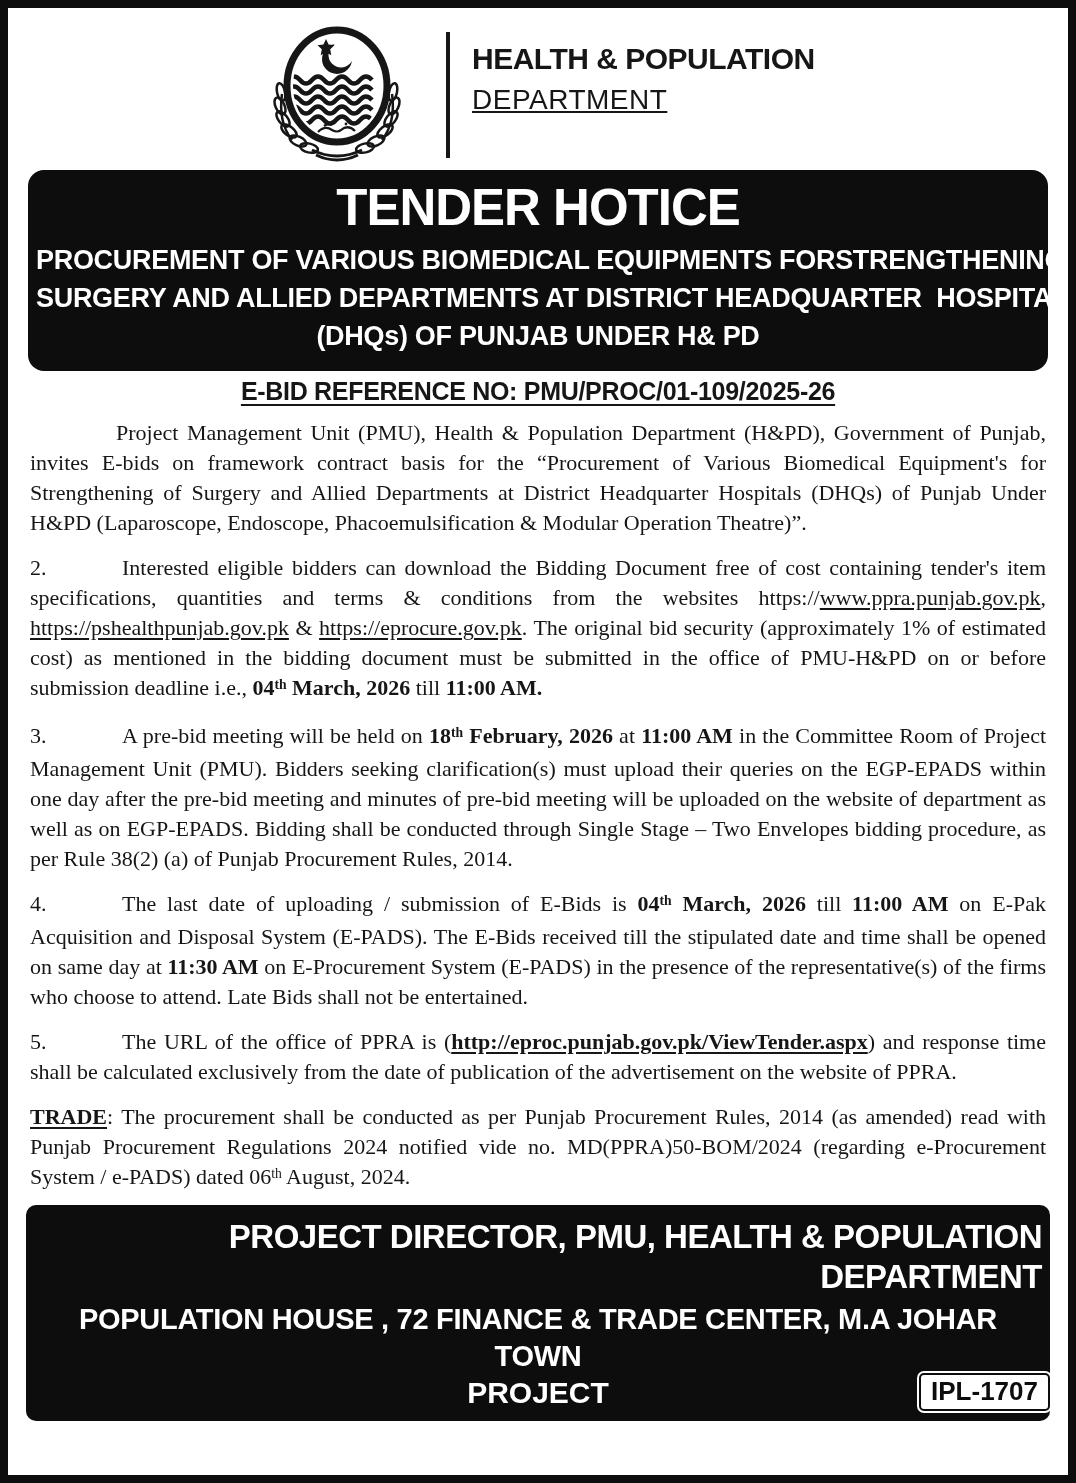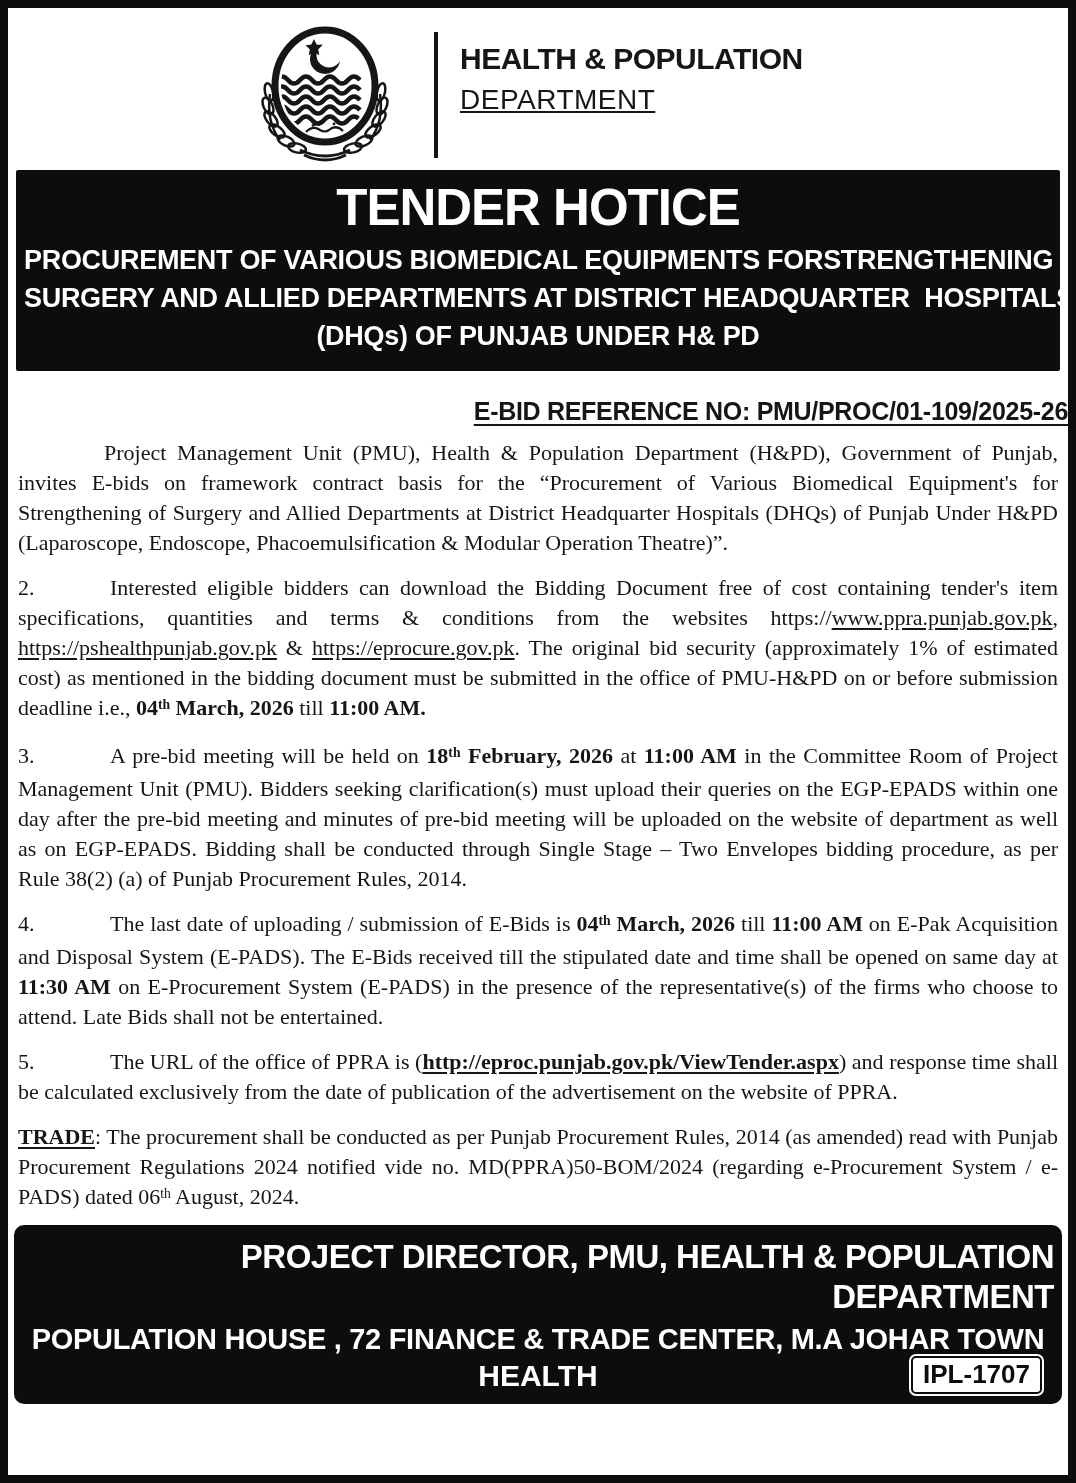--- a/index.html
+++ b/index.html
@@ -3,47 +3,47 @@
 <meta charset="utf-8">
 <style>
   html,body{margin:0;padding:0;background:#e8e8e8;}
   .page{
     position:relative;
     width:1076px;height:1483px;
     margin:0 auto;
     box-sizing:border-box;
     background:#ffffff;
     border:8px solid #0d0d0d;
-    padding:14px 0 8px;
+    padding:14px 12px 8px;
     overflow:hidden;
     font-family:"Liberation Sans","DejaVu Sans",sans-serif;
     color:#161616;
   }
   
   .header{position:relative;height:148px;}
   .logo{position:absolute;left:246px;top:0;}
   .hdr-divider{position:absolute;left:426px;top:10px;width:4px;height:126px;background:#161616;}
   .dept{position:absolute;left:452px;top:20px;}
   .dept-l1{font-size:30px;font-weight:bold;letter-spacing:-0.5px;}
   .dept-l2{font-size:28px;font-weight:normal;margin-top:8px;letter-spacing:0.5px;text-decoration:underline;}
   
   .title-block{
     margin:0 8px;
     background:#0d0d0d;color:#ffffff;
-    border-radius:2px;
+    border-radius:16px;
     text-align:center;
     padding:8px 8px 16px;
   }
   .main-title{font-size:51px;font-weight:bold;line-height:60px;letter-spacing:-1px;}
   .subtitle{font-size:27px;font-weight:bold;line-height:38px;white-space:pre;letter-spacing:-0.3px;}
   .subtitles{margin-top:3px;}
   
   .reference{
-    text-align:right;font-size:25px;font-weight:bold;
-    margin:26px 0 12px;
+    text-align:center;font-size:25px;font-weight:bold;
+    margin:6px 0 12px;
     text-decoration:underline;
     text-decoration-thickness:2px;
     text-underline-offset:4px;
     letter-spacing:-0.3px;
   }
   
   .body{margin:0 10px;font-family:Liberation Serif, serif;}
   .para{
     font-size:22px;line-height:30px;
     text-align:justify;
@@ -61,21 +61,21 @@
     margin:0 6px;
     background:#0d0d0d;color:#ffffff;
     border-radius:10px;
     text-align:center;
     padding:12px 8px 10px;
   }
   .f-line-0{font-size:33px;font-weight:bold;line-height:40px;letter-spacing:-0.5px;text-align:right;}
   .f-line-1{font-size:29px;font-weight:bold;line-height:37px;margin-top:4px;letter-spacing:-0.3px;}
   .f-line-2{font-size:30px;font-weight:bold;line-height:36px;}
   .badge{
-    position:absolute;right:20px;bottom:10px;
+    position:absolute;right:0;bottom:10px;
     background:#ffffff;color:#0d0d0d;
     font-size:26px;font-weight:bold;
     padding:1px 10px 2px;
     border:2px solid #0d0d0d;
     box-shadow:0 0 0 2px #ffffff;
     border-radius:5px;
   }
 </style>
 </head>
 <body>
@@ -163,18 +163,18 @@
       <p class="para"><span class="num">3.</span><span>A pre-bid meeting will be held on </span><span class="b">18</span><span class="b sup">th</span><span class="b"> February, 2026</span><span> at </span><span class="b">11:00 AM</span><span> in the Committee Room of Project Management Unit (PMU). Bidders seeking clarification(s) must upload their queries on the EGP-EPADS within one day after the pre-bid meeting and minutes of pre-bid meeting will be uploaded on the website of department as well as on EGP-EPADS. Bidding shall be conducted through Single Stage – Two Envelopes bidding procedure, as per Rule 38(2) (a) of Punjab Procurement Rules, 2014.</span></p>
       <p class="para"><span class="num">4.</span><span>The last date of uploading / submission of E-Bids is </span><span class="b">04</span><span class="b sup">th</span><span class="b"> March, 2026</span><span> till </span><span class="b">11:00 AM</span><span> on E-Pak Acquisition and Disposal System (E-PADS). The E-Bids received till the stipulated date and time shall be opened on same day at </span><span class="b">11:30 AM</span><span> on E-Procurement System (E-PADS) in the presence of the representative(s) of the firms who choose to attend. Late Bids shall not be entertained.</span></p>
       <p class="para"><span class="num">5.</span><span>The URL of the office of PPRA is (</span><span class="b u">http://eproc.punjab.gov.pk/ViewTender.aspx</span><span>) and response time shall be calculated exclusively from the date of publication of the advertisement on the website of PPRA.</span></p>
       <p class="para note"><span class="b u">TRADE</span><span>: The procurement shall be conducted as per Punjab Procurement Rules, 2014 (as amended) read with Punjab Procurement Regulations 2024 notified vide no. MD(PPRA)50-BOM/2024 (regarding e-Procurement System / e-PADS) dated 06</span><span class="sup">th</span><span> August, 2024.</span></p>
     </div>
 
   <section class="footer-block">
     <div>
         <div class="f-line-0">PROJECT DIRECTOR, PMU, HEALTH &amp; POPULATION DEPARTMENT</div>
         <div class="f-line-1">POPULATION HOUSE , 72 FINANCE &amp; TRADE CENTER, M.A JOHAR TOWN</div>
-        <div class="f-line-2">HEALTH</div>
+        <div class="f-line-2">PROJECT</div>
       </div>
     <div class="badge">IPL-1707</div>
   </section>
 
 </div>
 
 </body></html>

